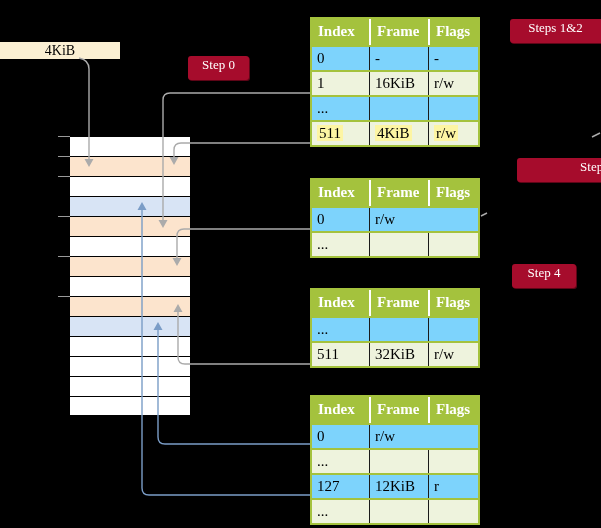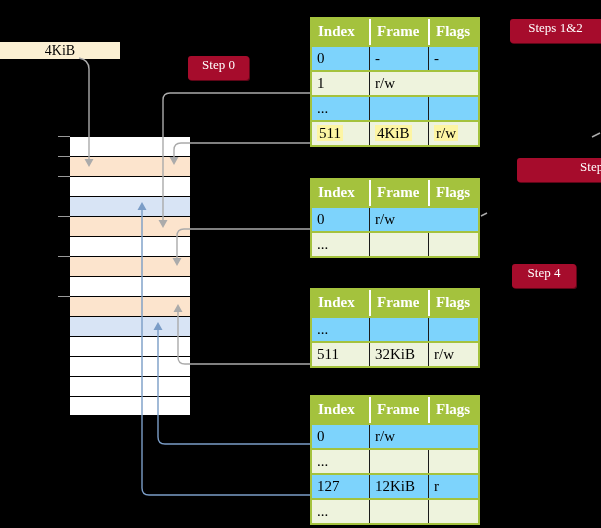--- a/index.html
+++ b/index.html
@@ -123,20 +123,21 @@
         <div class="pt-cell c1">Frame</div>
         <div class="pt-cell c2">Flags</div>
       </div>
       <div class="pt-row">
         <div class="pt-cell c0">0</div>
         <div class="pt-cell c1">-</div>
         <div class="pt-cell c2">-</div>
       </div>
       <div class="pt-row shade">
         <div class="pt-cell c0">1</div>
+        <div class="pt-cell c1">16KiB</div>
         <div class="pt-cell c2">r/w</div>
       </div>
       <div class="pt-row">
         <div class="pt-cell c0">...</div>
         <div class="pt-cell c1"></div>
         <div class="pt-cell c2"></div>
       </div>
       <div class="pt-row shade">
         <div class="pt-cell c0"><span class="hl">511</span></div>
         <div class="pt-cell c1"><span class="hl">4KiB</span></div>

